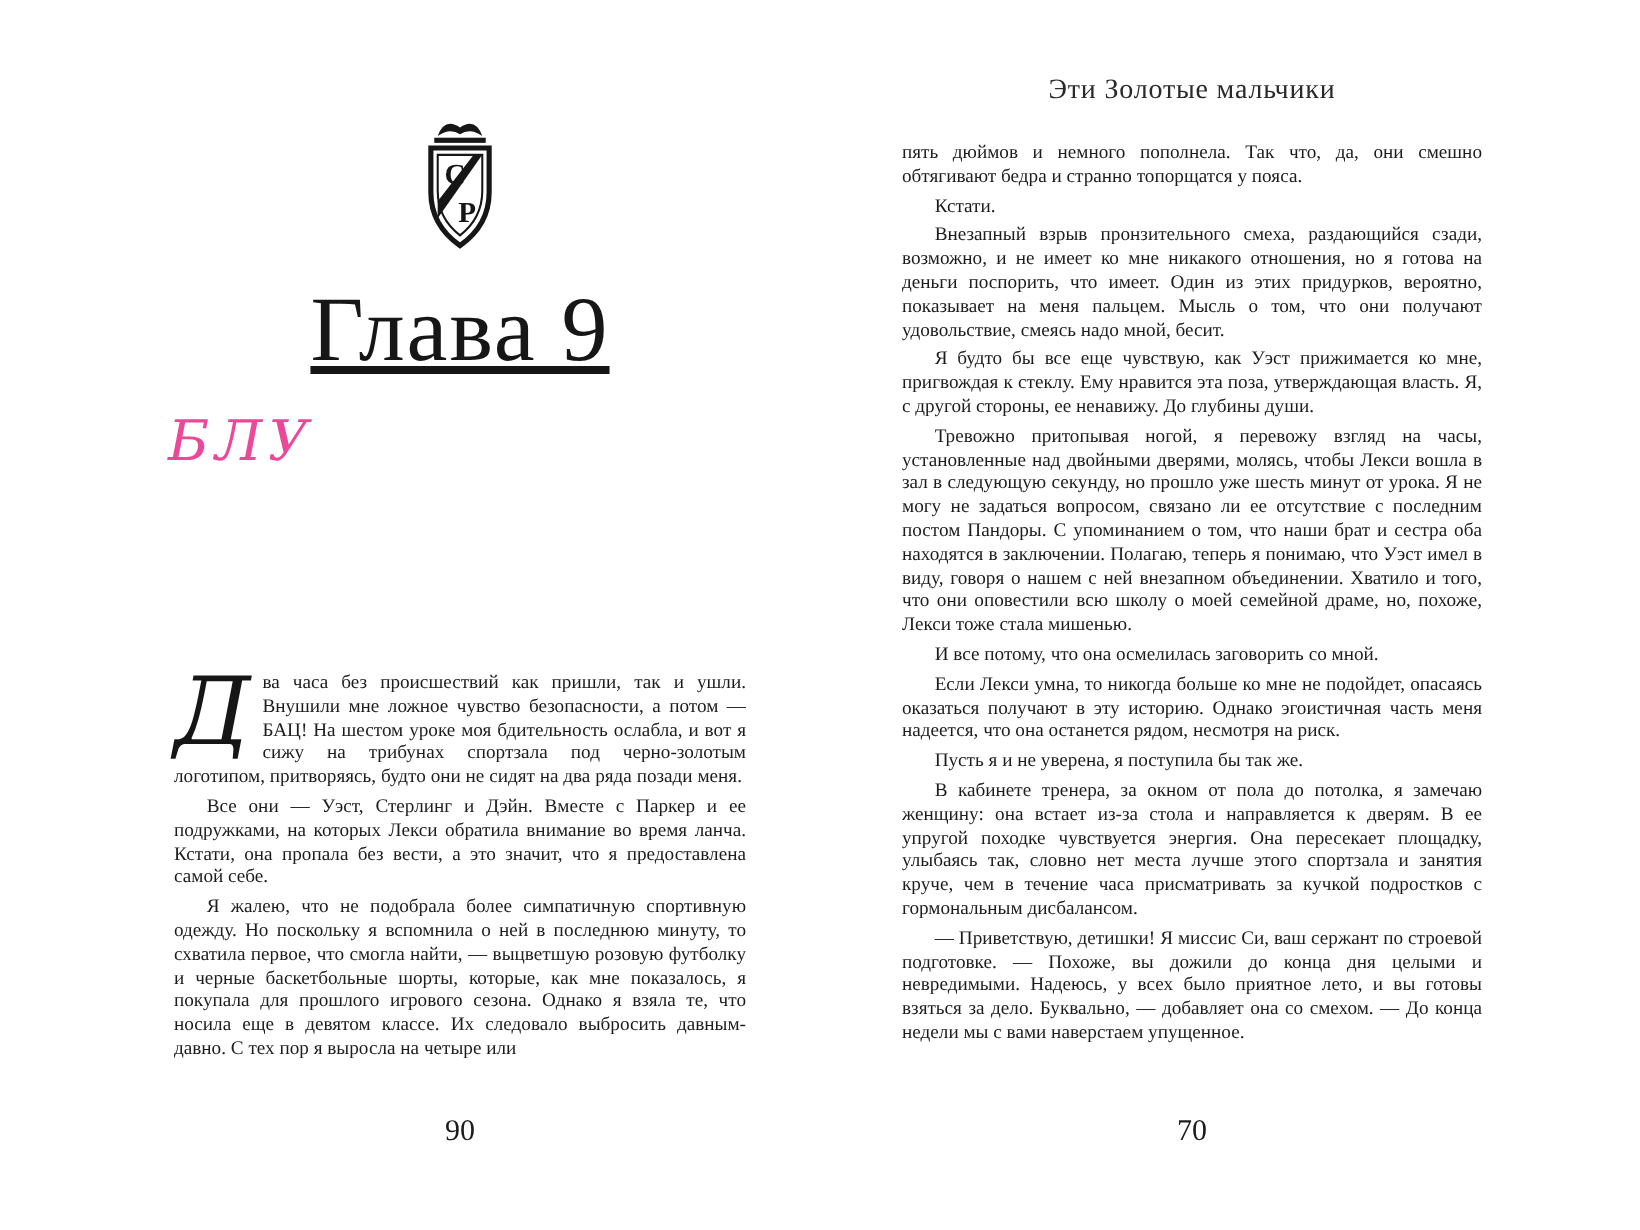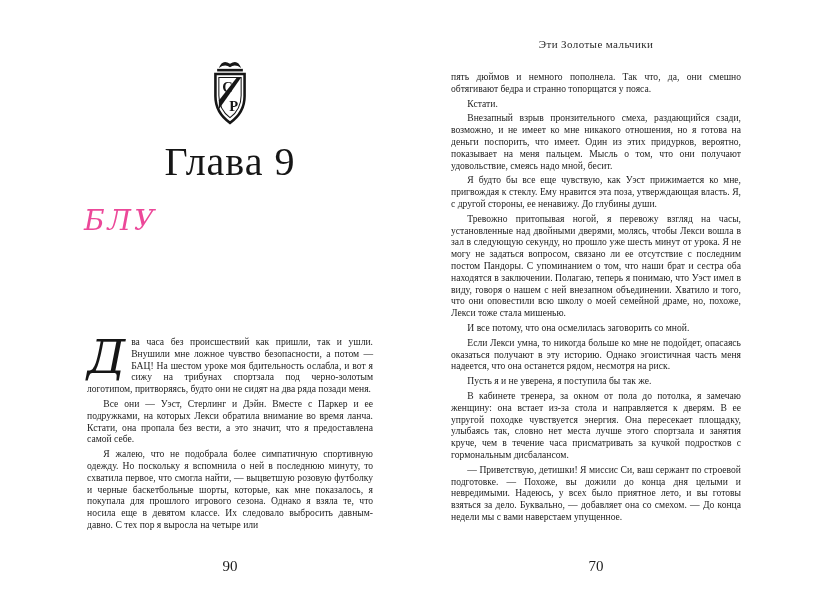--- a/index.html
+++ b/index.html
@@ -13,21 +13,21 @@
   .spread { position: relative; width: 820px; height: 615px; background: #ffffff; }
 
   
   .crest-wrap {
     position: absolute; left: 84px; top: 56px; width: 292px;
     text-align: center;
   }
   .chapter-title {
     position: absolute; left: 84px; top: 138px; width: 292px;
     margin: 0; text-align: center;
-    font-size: 40px; font-weight: 400; letter-spacing: 1px; color: #161616;
+    font-size: 46px; font-weight: 400; letter-spacing: 1px; color: #161616; text-decoration: underline;
   }
   .chapter-subtitle {
     position: absolute; left: 84px; top: 204px; width: 292px;
     font-style: italic;
     font-family: "DejaVu Serif", serif;
     font-size: 28px; letter-spacing: 3px; color: #ec4899;
   }
   .body-text {
     position: absolute; width: 292px;
     font-size: 9.6px; line-height: 11.8px;
@@ -40,21 +40,21 @@
   .drop-cap {
     float: left;
     font-family: "DejaVu Serif", serif;
     font-style: italic;
     font-size: 47px; line-height: 38px;
     padding: 2px 6px 0 0;
     color: #161616;
   }
   .running-header {
     position: absolute; left: 448px; top: 38px; width: 296px;
-    text-align: center; font-size: 11px; letter-spacing: 0.4px; color: #2a2a2a;
+    text-align: center; font-size: 14px; letter-spacing: 0.4px; color: #2a2a2a;
   }
   .page-number {
     position: absolute; top: 558px; width: 292px;
     text-align: center; font-size: 15px; color: #1c1c1c;
   }
   .page-number.left  { left: 84px; }
   .page-number.right { left: 448px; width: 296px; }
   .crest-svg { display: inline-block; }
 </style>
 </head>

